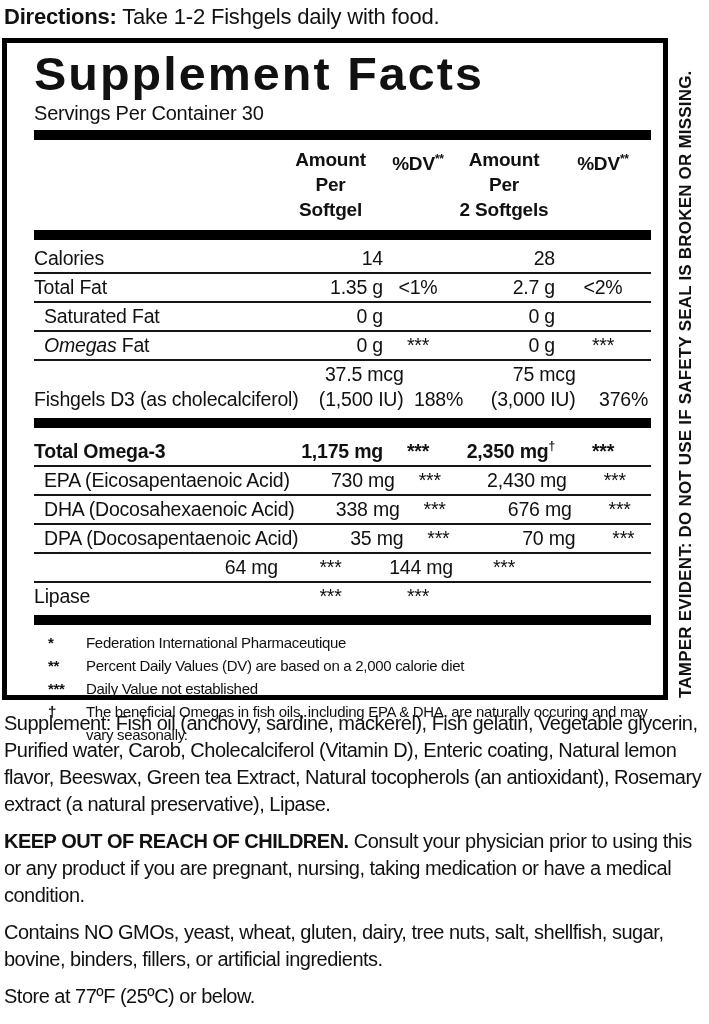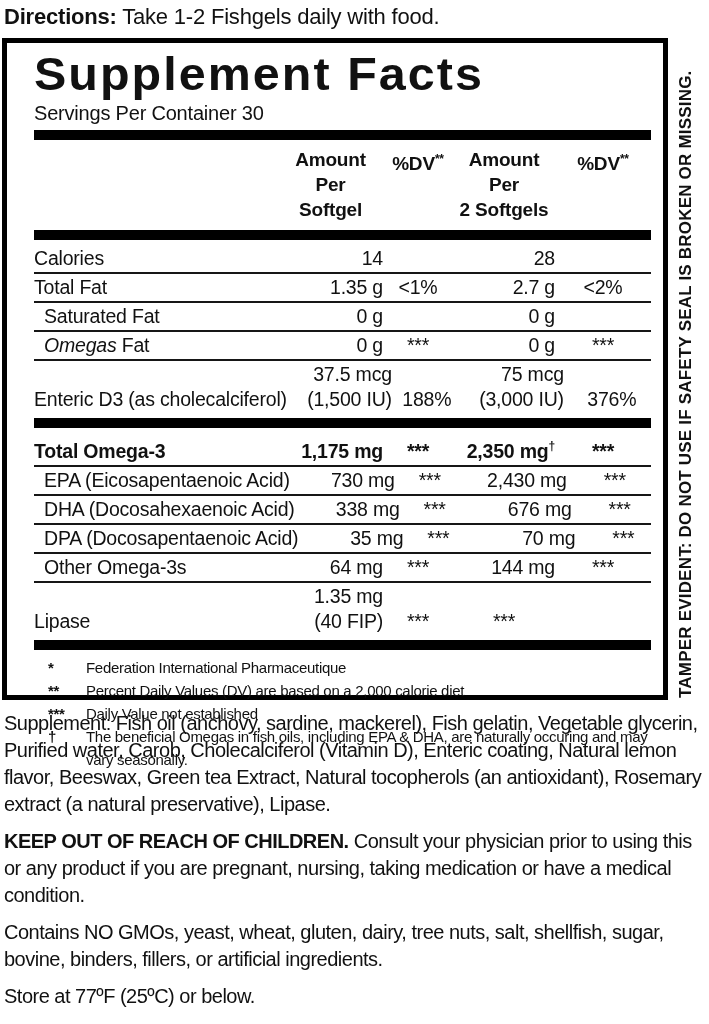--- a/index.html
+++ b/index.html
@@ -106,21 +106,21 @@
 
   <div class="grid row hl">
     <div class="name ind"><span class="it">Omegas</span><span> Fat</span></div>
     <div class="amt">0 g</div>
     <div class="dv">***</div>
     <div class="amt">0 g</div>
     <div class="dv">***</div>
   </div>
 
   <div class="grid row hl">
-    <div class="name">Enteric D3 (as cholecalciferol)</div>
+    <div class="name">Fishgels D3 (as cholecalciferol)</div>
     <div class="amt">
         <div>37.5 mcg</div>
         <div class="sub">(1,500 IU)</div>
       </div>
     <div class="dv">188%</div>
     <div class="amt">
         <div>75 mcg</div>
         <div class="sub">(3,000 IU)</div>
       </div>
     <div class="dv">376%</div>
@@ -154,33 +154,28 @@
 
   <div class="grid row hl">
     <div class="name ind">DPA (Docosapentaenoic Acid)</div>
     <div class="amt">35 mg</div>
     <div class="dv">***</div>
     <div class="amt">70 mg</div>
     <div class="dv">***</div>
   </div>
 
   <div class="grid row hl">
-    <div class="name ind">Other Omega-3s</div>
     <div class="amt">64 mg</div>
     <div class="dv">***</div>
     <div class="amt">144 mg</div>
     <div class="dv">***</div>
   </div>
 
   <div class="grid row hl">
     <div class="name">Lipase</div>
-    <div class="amt">
-        <div>1.35 mg</div>
-        <div class="sub">(40 FIP)</div>
-      </div>
     <div class="dv">***</div>
     <div class="dv">***</div>
   </div>
 
   <div class="bar"></div>
 
   <div class="feet">
     <div class="foot">
       <div class="sym">*</div>
       <div>Federation International Pharmaceutique</div>

